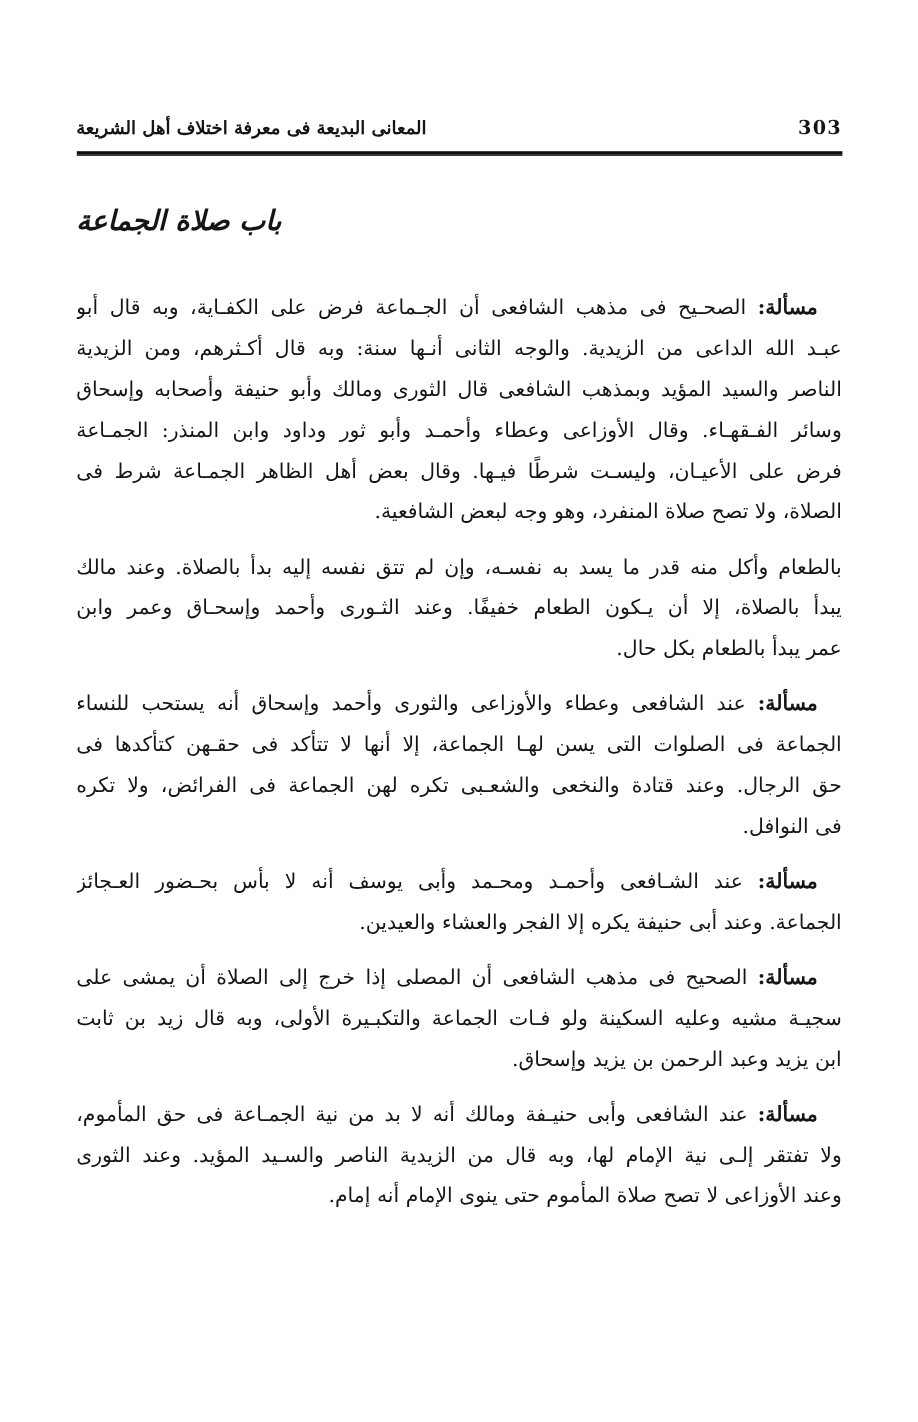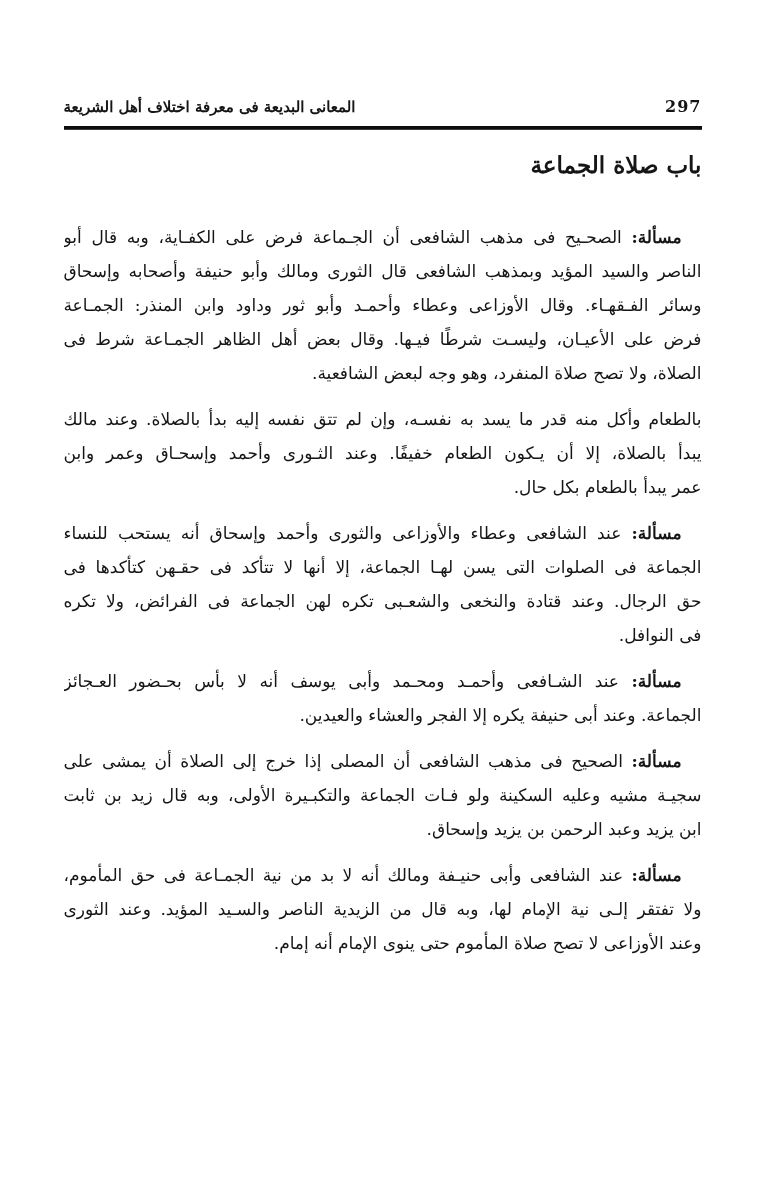--- a/index.html
+++ b/index.html
@@ -35,25 +35,26 @@
   }
   .header-rule {
     margin-top: 9px;
     height: 4px;
     border-top: 3px solid #0e0e0e;
     border-bottom: 1px solid #3a3a3a;
     box-sizing: border-box;
   }
   
   .chapter-heading {
-    margin-top: 20px;
-    text-align: right;
+    margin-top: 40px;
+    text-align: left;
     font-weight: bold;
     font-size: 23px;
     line-height: 30px;
+    font-style: italic;
   }
   
   .body-text {
     margin-top: 40px;
     font-size: 17px;
   }
   .para {
     margin: 12px 0 10px 0;
   }
   .line {
@@ -72,31 +73,32 @@
   .lead {
     font-weight: bold;
   }
 </style>
 </head>
 <body>
 
 <div class="sheet">
 
   <div class="running-header">
-    <span class="page-num">297</span>
+    <span class="page-num">303</span>
     <span class="book-title">المعانى البديعة فى معرفة اختلاف أهل الشريعة</span>
   </div>
   <div class="header-rule"></div>
 
   <div class="chapter-heading">باب صلاة الجماعة</div>
 
   <div class="body-text">
 
     <div class="para">
       <div class="line first"><b class="lead">مسألة:</b><span> الصحـيح فى مذهب الشافعى أن الجـماعة فرض على الكفـاية، وبه قال أبو</span></div>
+      <div class="line">عبـد الله الداعى من الزيدية. والوجه الثانى أنـها سنة: وبه قال أكـثرهم، ومن الزيدية</div>
       <div class="line">الناصر والسيد المؤيد وبمذهب الشافعى قال الثورى ومالك وأبو حنيفة وأصحابه وإسحاق</div>
       <div class="line">وسائر الفـقهـاء. وقال الأوزاعى وعطاء وأحمـد وأبو ثور وداود وابن المنذر: الجمـاعة</div>
       <div class="line">فرض على الأعيـان، وليسـت شرطًا فيـها. وقال بعض أهل الظاهر الجمـاعة شرط فى</div>
       <div class="line last">الصلاة، ولا تصح صلاة المنفرد، وهو وجه لبعض الشافعية.</div>
     </div>
 
     <div class="para">
       <div class="line">بالطعام وأكل منه قدر ما يسد به نفسـه، وإن لم تتق نفسه إليه بدأ بالصلاة. وعند مالك</div>
       <div class="line">يبدأ بالصلاة، إلا أن يـكون الطعام خفيفًا. وعند الثـورى وأحمد وإسحـاق وعمر وابن</div>
       <div class="line last">عمر يبدأ بالطعام بكل حال.</div>

